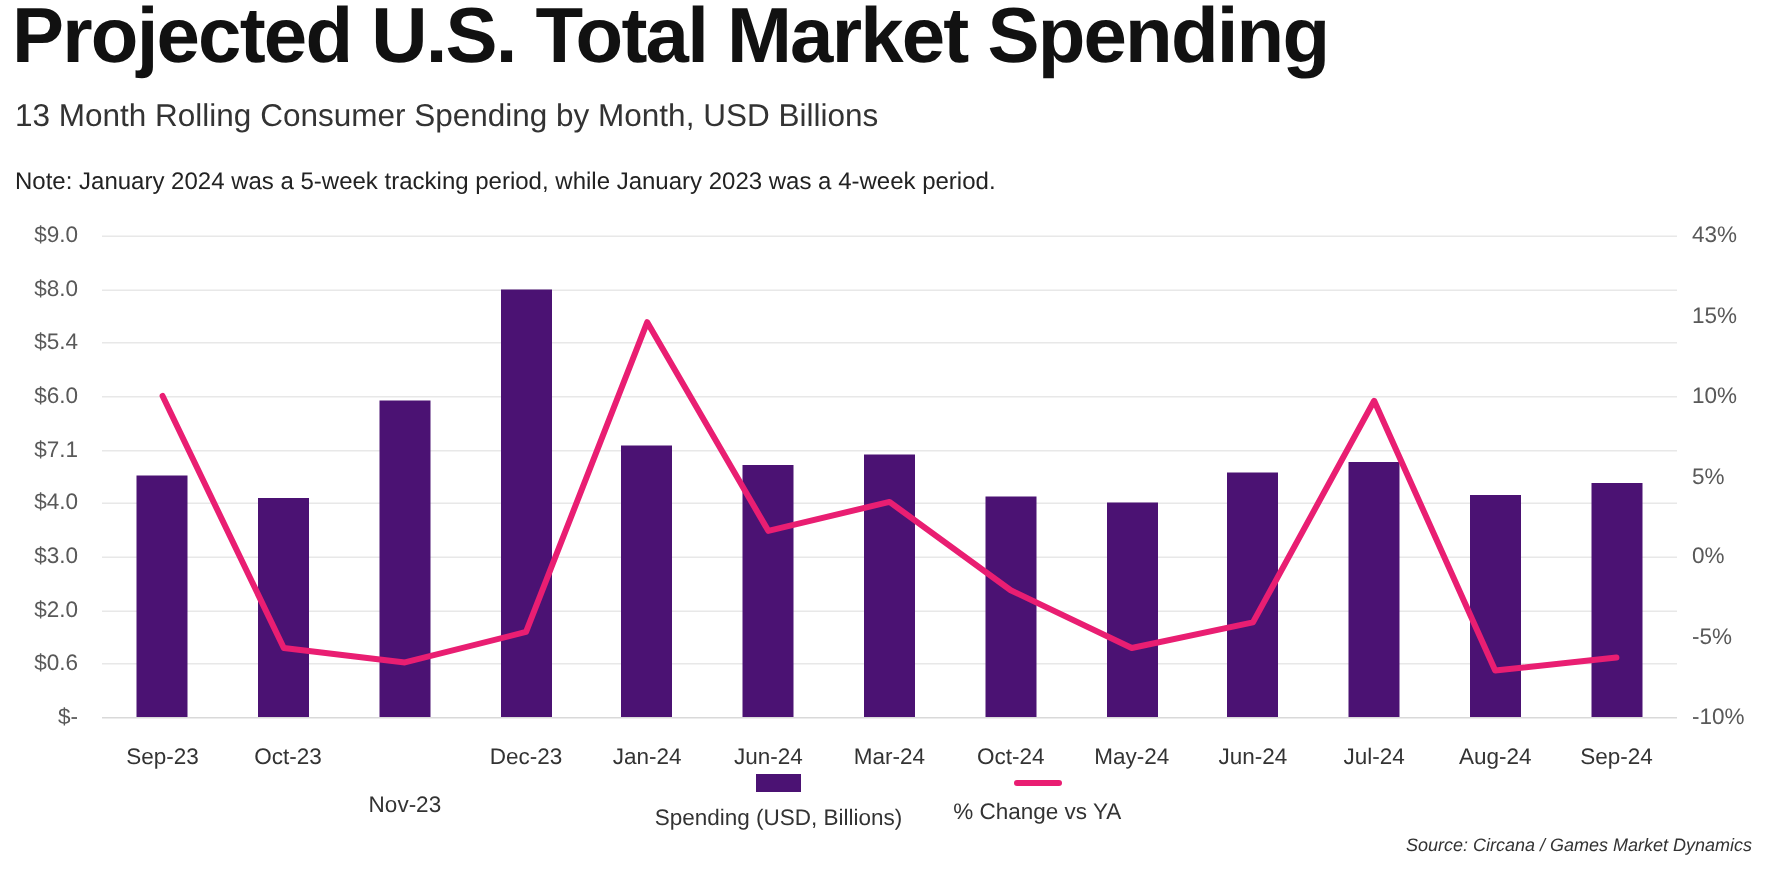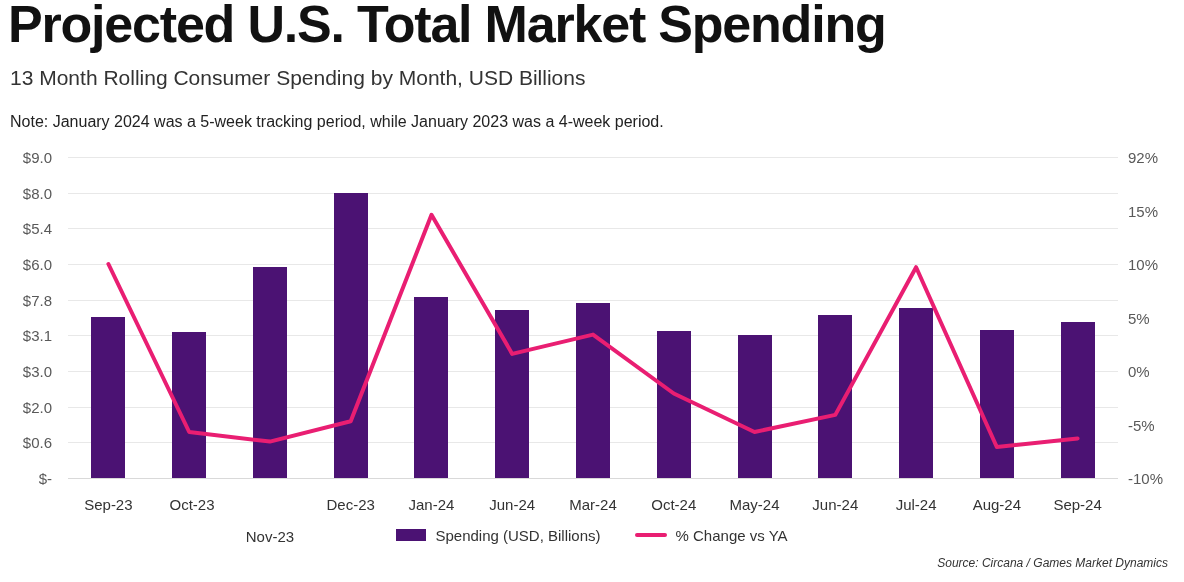--- a/index.html
+++ b/index.html
@@ -24,21 +24,21 @@
 
   .bars{position:absolute;left:0;top:0;width:100%;height:100%;}
   .bar{position:absolute;bottom:12px;width:34px;background:#4B1273;}
 
   .linelayer{position:absolute;left:0;top:0;width:100%;height:100%;overflow:visible;}
 
   .xlabels{position:absolute;left:68px;top:496px;width:1050px;height:26px;}
   .xlabel{position:absolute;top:0;font-size:15px;color:#333333;text-align:left;transform:translateX(-50%);white-space:nowrap;}
 
   .legend{position:absolute;left:0;top:522px;width:1184px;height:26px;display:flex;align-items:center;justify-content:center;gap:34px;}
-  .legend-item{display:flex;align-items:center;gap:9px;}
+  .legend-item{display:flex;align-items:center;gap:9px;flex-direction:column;}
   .swatch-bar{width:30px;height:12px;background:#4B1273;}
   .swatch-line{width:32px;height:4px;background:#E91E72;border-radius:2px;}
   .legend-label{font-size:15px;color:#333333;white-space:nowrap;}
 
   .source{position:absolute;right:16px;top:556px;font-size:12px;font-style:italic;color:#333333;white-space:nowrap;}
 </style>
 </head>
 <body>
 
 <div class="page">
@@ -47,29 +47,29 @@
   <div class="subtitle">13 Month Rolling Consumer Spending by Month, USD Billions</div>
   <div class="note">Note: January 2024 was a 5-week tracking period, while January 2023 was a 4-week period.</div>
 
   <div class="plot-wrap">
 
     <div class="ylabels-left" id="ylabels-left">
         <div class="ytick left" style="top: 12px;">$9.0</div>
         <div class="ytick left" style="top: 47.6667px;">$8.0</div>
         <div class="ytick left" style="top: 83.3333px;">$5.4</div>
         <div class="ytick left" style="top: 119px;">$6.0</div>
-        <div class="ytick left" style="top: 154.667px;">$7.8</div>
-        <div class="ytick left" style="top: 190.333px;">$3.1</div>
+        <div class="ytick left" style="top: 154.667px;">$7.1</div>
+        <div class="ytick left" style="top: 190.333px;">$4.0</div>
         <div class="ytick left" style="top: 226px;">$3.0</div>
         <div class="ytick left" style="top: 261.667px;">$2.0</div>
         <div class="ytick left" style="top: 297.333px;">$0.6</div>
         <div class="ytick left" style="top: 333px;">$-</div>
       </div>
     <div class="ylabels-right" id="ylabels-right">
-        <div class="ytick right" style="top: 12px;">92%</div>
+        <div class="ytick right" style="top: 12px;">43%</div>
         <div class="ytick right" style="top: 65.5px;">15%</div>
         <div class="ytick right" style="top: 119px;">10%</div>
         <div class="ytick right" style="top: 172.5px;">5%</div>
         <div class="ytick right" style="top: 226px;">0%</div>
         <div class="ytick right" style="top: 279.5px;">-5%</div>
         <div class="ytick right" style="top: 333px;">-10%</div>
       </div>
 
     <div class="grid-area">
       <div id="gridlines">

